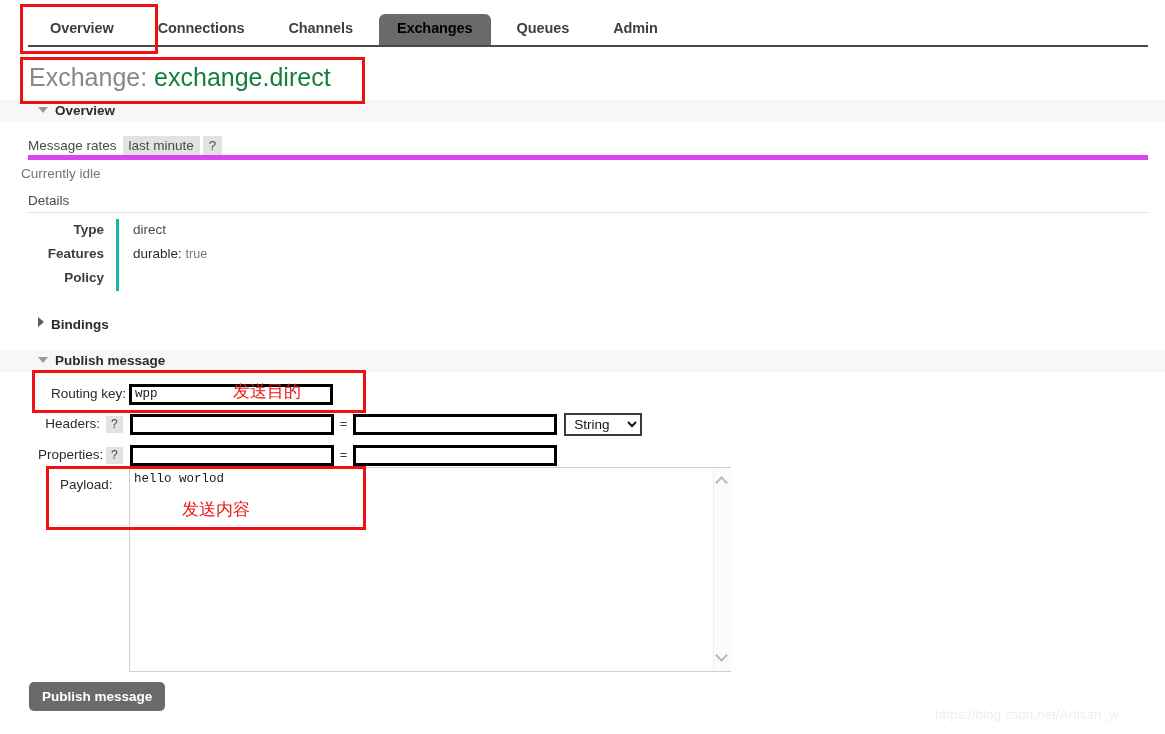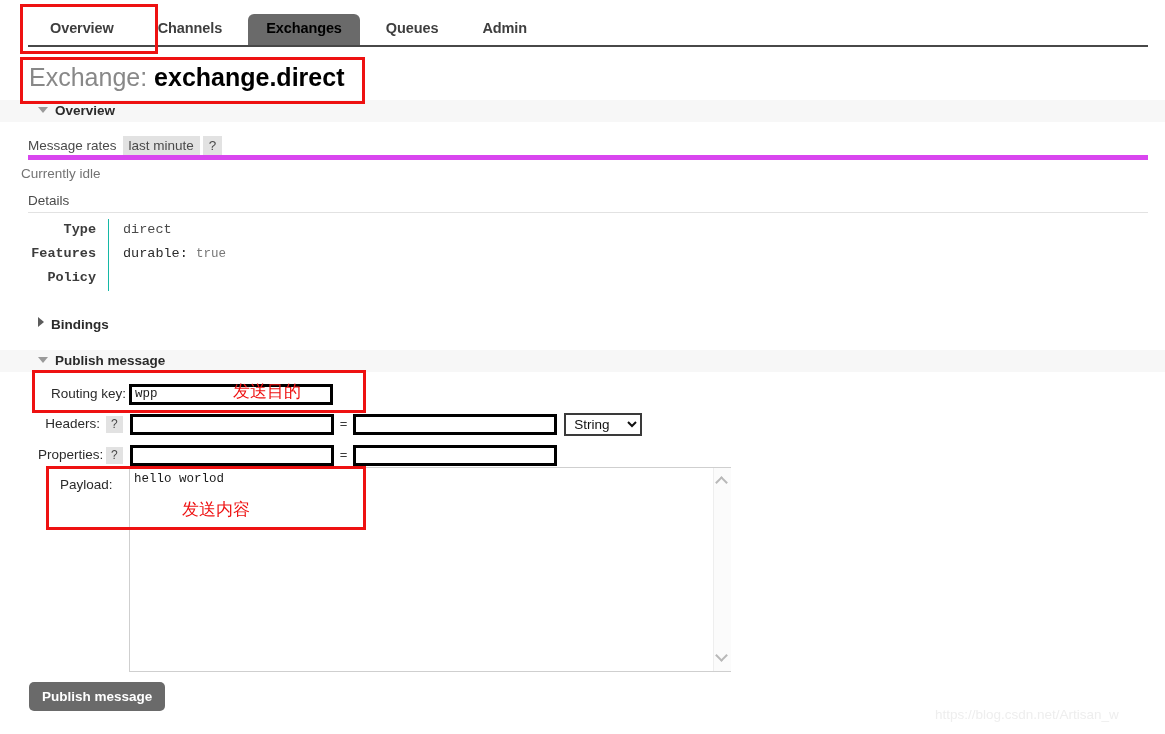--- a/index.html
+++ b/index.html
@@ -63,22 +63,22 @@
   #page-title {
     position: absolute;
     left: 29px; top: 62px;
     font-size: 25px;
     font-weight: normal;
     color: #888888;
     white-space: nowrap;
     line-height: 30px;
   }
   #page-title .strong {
-    color: #000000;
-    font-weight: bold;
+    color: #15803d;
+    font-weight: normal;
   }
 
   
   .section-band {
     position: absolute;
     left: 0;
     width: 1165px;
     height: 22px;
     background: #f7f7f7;
   }
@@ -150,41 +150,40 @@
   }
   #details-rule {
     position: absolute;
     left: 28px; top: 212px;
     width: 1120px;
     height: 1px;
     background: #e2e2e2;
   }
   #details-table {
     position: absolute;
-    left: 24px; top: 219px;
+    left: 32px; top: 219px;
     border-collapse: collapse;
-    font-family: Liberation Mono, monospace;
   }
   #details-table td {
     padding: 0;
     vertical-align: top;
   }
   .dt-label {
     width: 72px;
     text-align: right;
     font-size: 13.5px;
     font-weight: bold;
     color: #3c3c3c;
     height: 24px;
     line-height: 22px;
     padding-right: 12px !important;
     white-space: nowrap;
   }
   .dt-value {
-    border-left: 1px solid #14b8a6;
+    border-left: 3px solid #14b8a6;
     padding-left: 14px !important;
     font-size: 13.5px;
     color: #4a4a4a;
     height: 24px;
     line-height: 22px;
     white-space: nowrap;
     min-width: 240px;
   }
   .dt-value .feat-key { color: #2b2b2b; }
   .dt-value .feat-val { color: #777777; font-size: 12.5px; }
@@ -330,20 +329,21 @@
     white-space: nowrap;
     pointer-events: none;
   }
 </style>
 </head>
 <body>
 
 <div id="nav">
   <div class="navlist">
     <span class="navitem">Overview</span>
+    <span class="navitem">Connections</span>
     <span class="navitem">Channels</span>
     <span class="navitem active">Exchanges</span>
     <span class="navitem">Queues</span>
     <span class="navitem">Admin</span>
   </div>
   <div id="nav-underline"></div>
 </div>
 
 <div id="page-title">
   <span>Exchange:</span>

